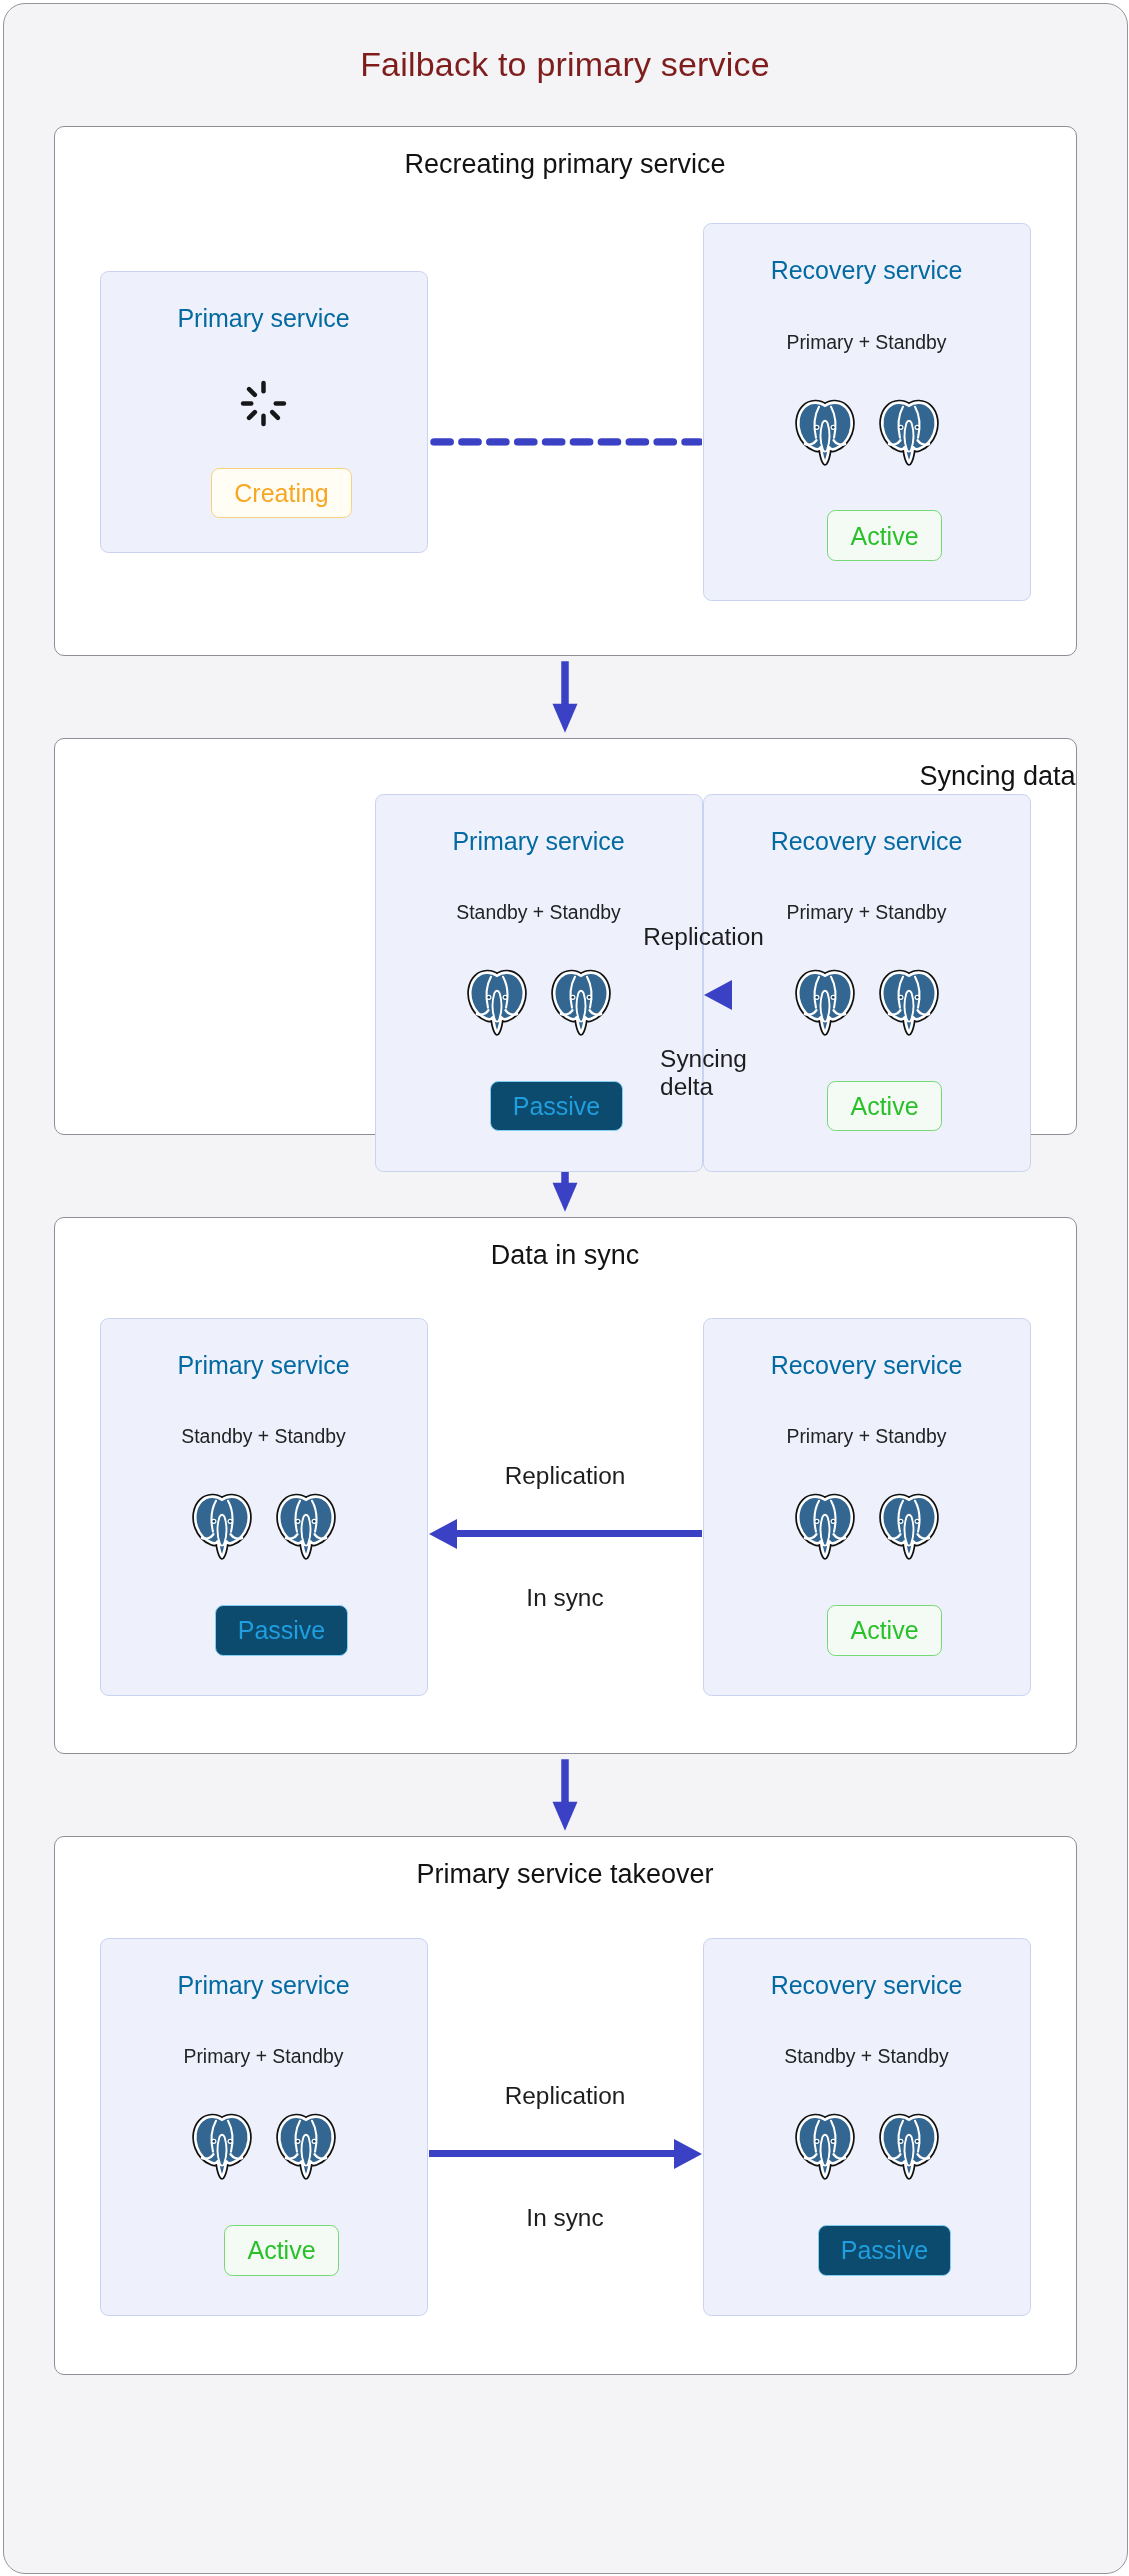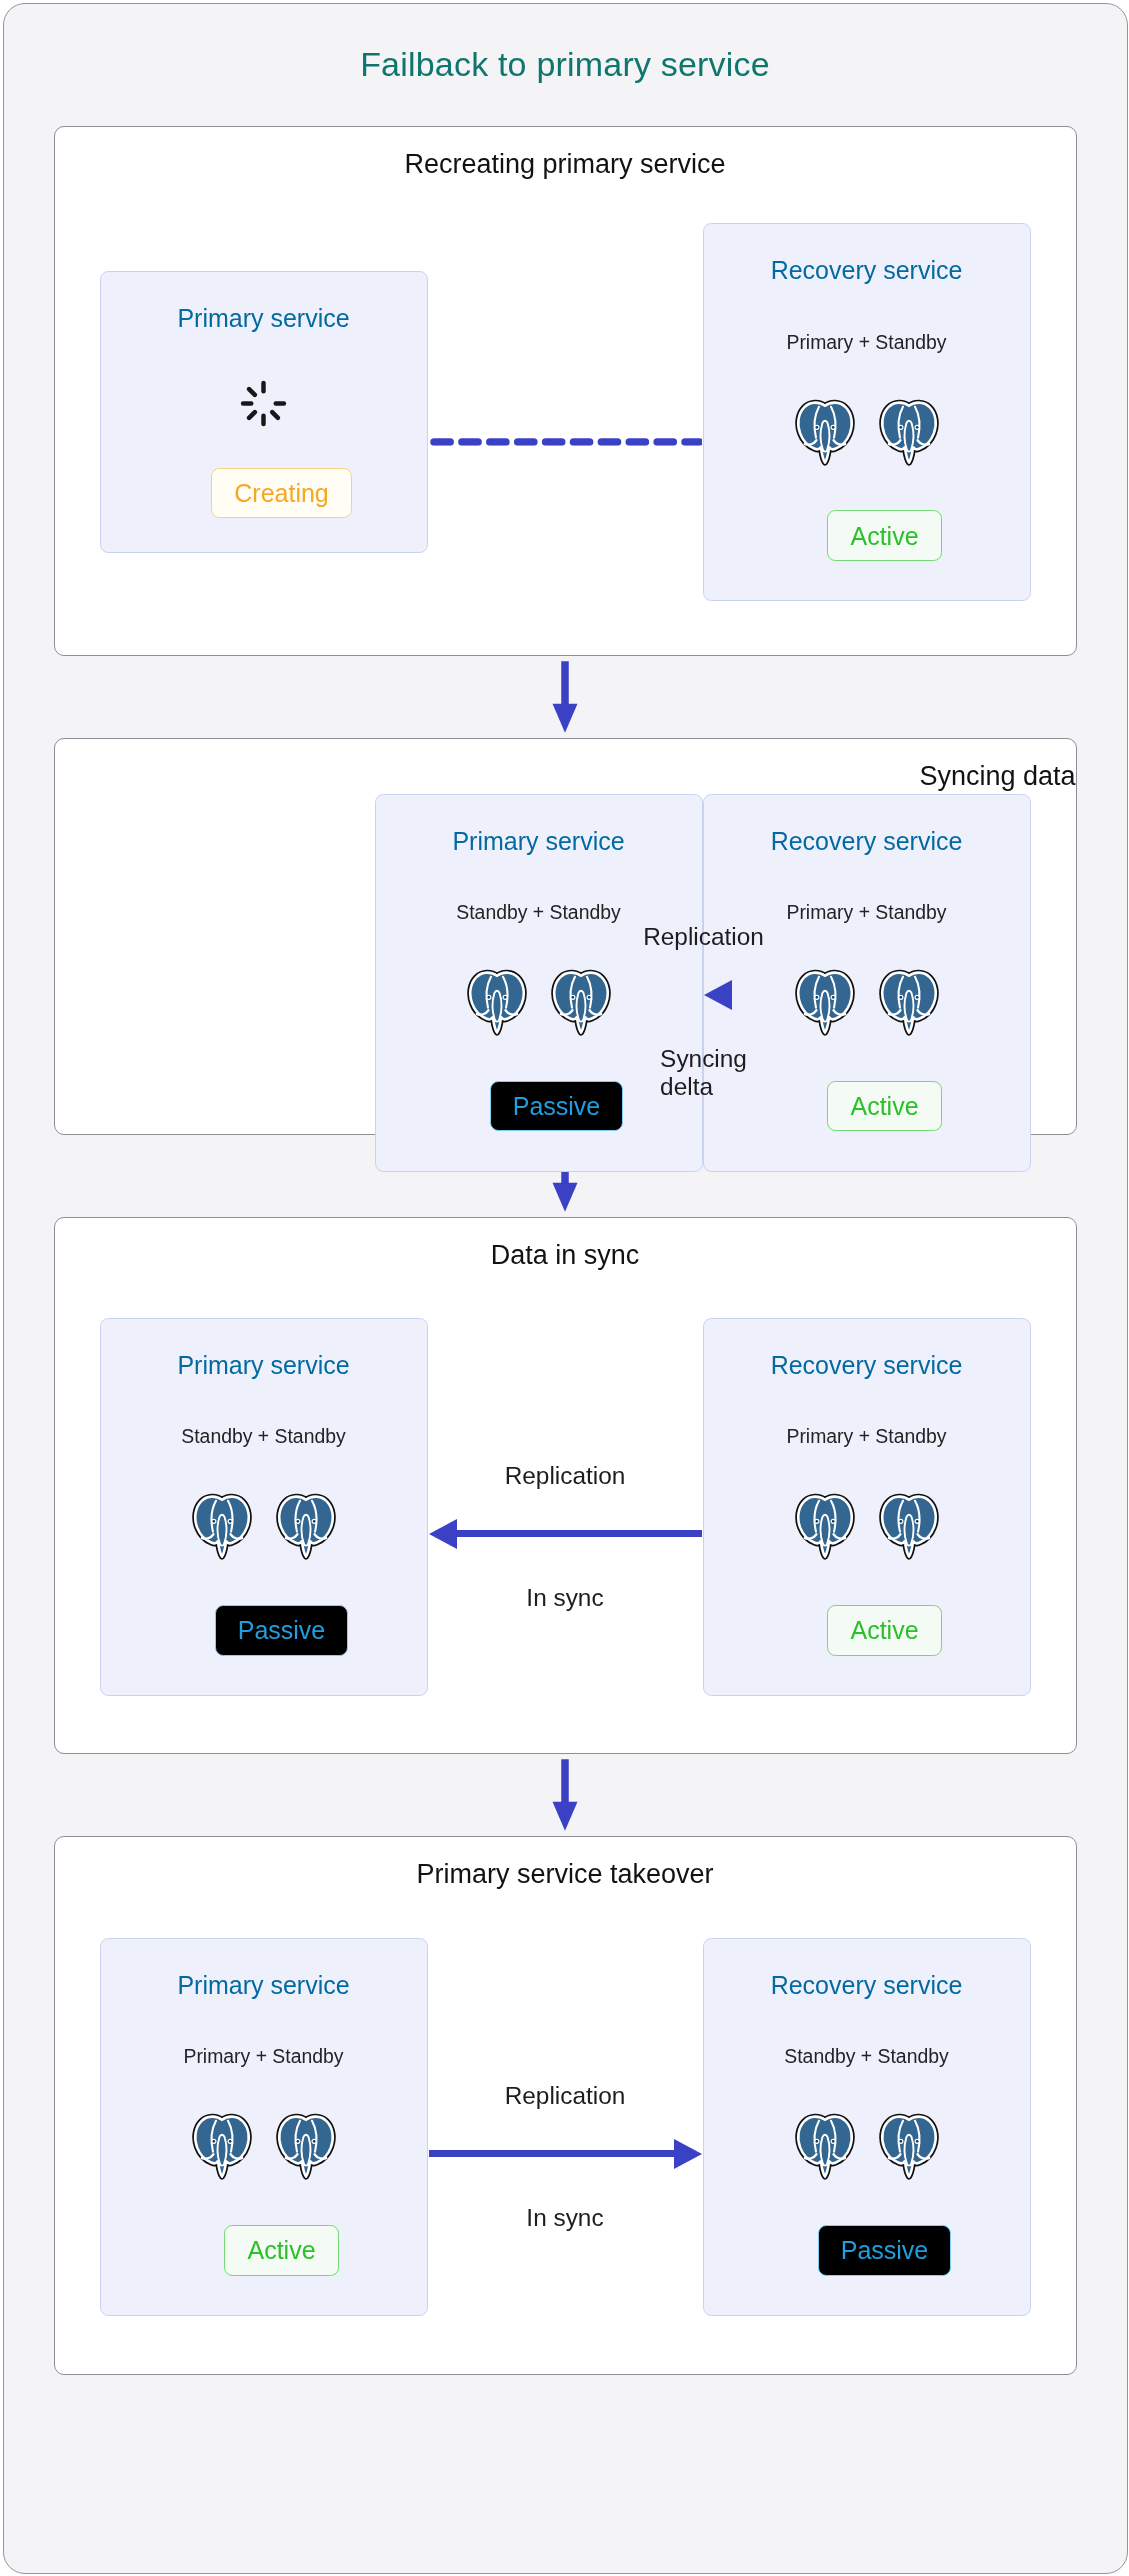--- a/index.html
+++ b/index.html
@@ -12,21 +12,21 @@
     position:absolute;inset:2.5px;
     background:#f4f4f6;
     border:1.7px solid #94949c;
     border-radius:22px;
     box-sizing:border-box;
     display:flex;flex-direction:column;align-items:center;
   }
   .main-title{
     margin-top:40px;
     font-size:34px;line-height:40px;font-weight:500;
-    color:#0f766e;letter-spacing:0.2px;
+    color:#7f1d1d;letter-spacing:0.2px;
   }
   .stage{
     width:1023px;box-sizing:border-box;
     background:#ffffff;
     border:1.7px solid #8e8e96;
     border-radius:10px;
     display:flex;flex-direction:column;
     padding-top:20px;
   }
   .stage-1{height:530px;margin-top:42px;}
@@ -55,21 +55,21 @@
   .card-title{font-size:25px;line-height:32px;font-weight:500;color:#0369a1;}
   .card-subtitle{font-size:19.4px;line-height:23.6px;font-weight:400;color:#232326;}
   .pg-pair{display:flex;gap:22px;align-items:center;}
   .badge{
     font-size:25px;line-height:30px;
     padding:9.3px 22px;border-radius:8.4px;
     border:1.7px solid;box-sizing:border-box;margin-left:36px;
   }
   .badge-creating{color:#f6a723;border-color:#f7d27e;background:#fffdf4;}
   .badge-active{color:#29c129;border-color:#74d874;background:#f4fbf4;}
-  .badge-passive{color:#1f9fdf;border-color:#82cff3;background:#000000;}
+  .badge-passive{color:#1f9fdf;border-color:#82cff3;background:#0c4a6e;}
   .connector{
     position:absolute;left:374px;right:374px;top:50%;
     transform:translateY(-50%);
     display:flex;flex-direction:column;align-items:center;margin-top:24px;
   }
   .conn-label-top{font-size:24.4px;color:#1d1d1f;margin-bottom:29px;}
   .conn-label-bottom{font-size:24.4px;color:#1d1d1f;margin-top:35px;}
   .h-arrow{display:flex;align-items:center;width:100%;height:30px;}
   .h-arrow .stem{flex:1;height:7.6px;background:#3a41c5;}
   .head-left{

